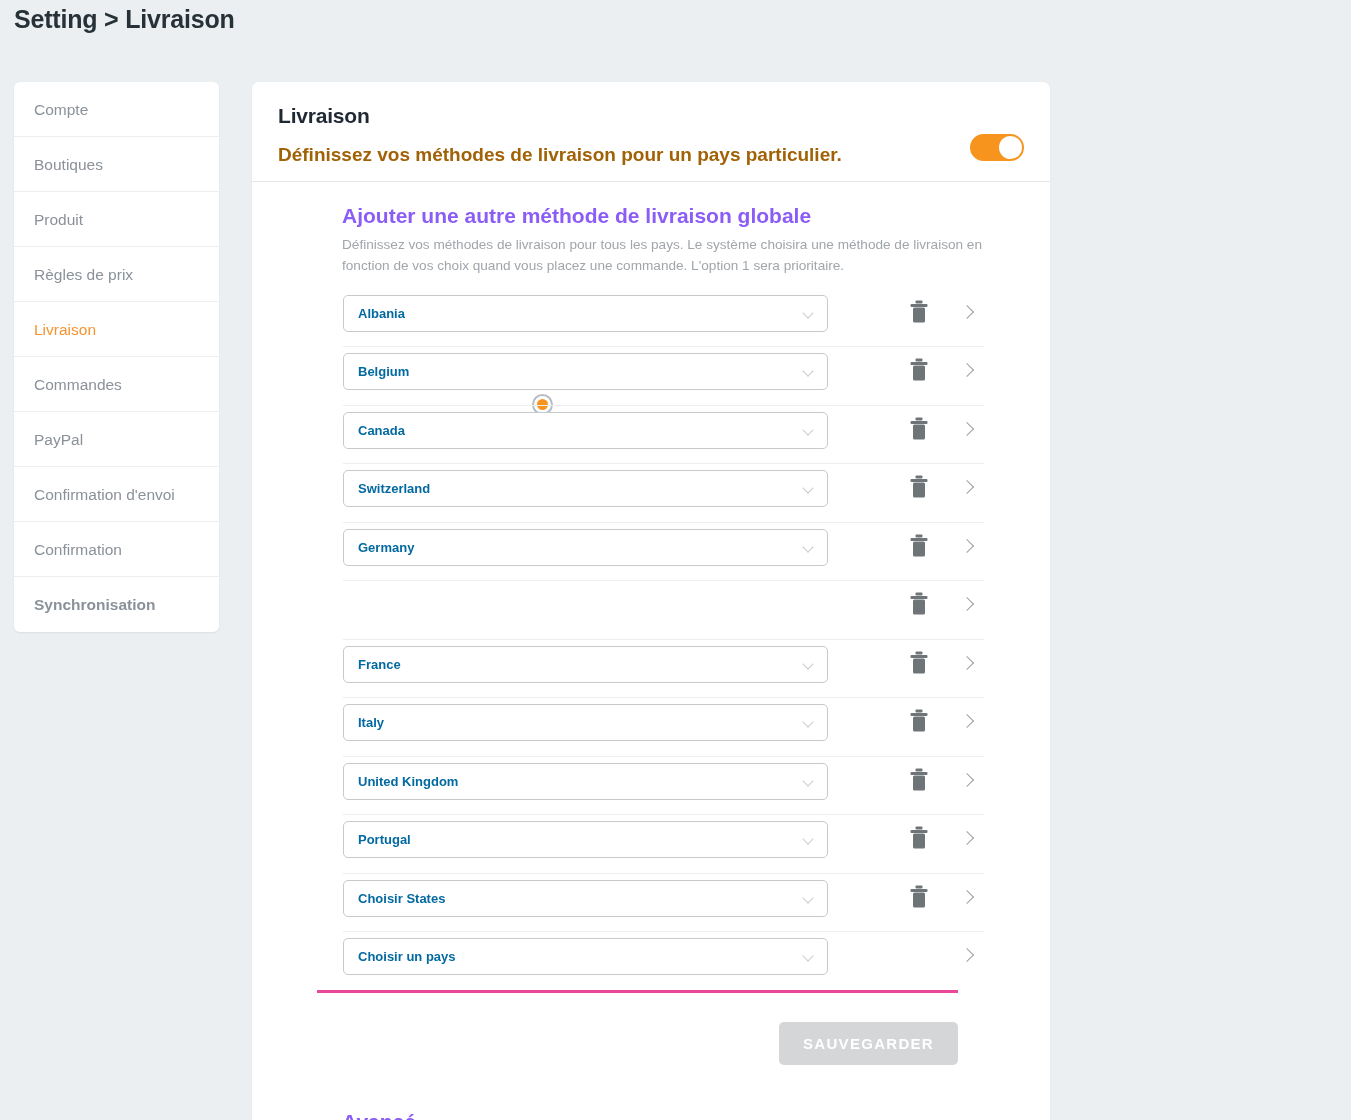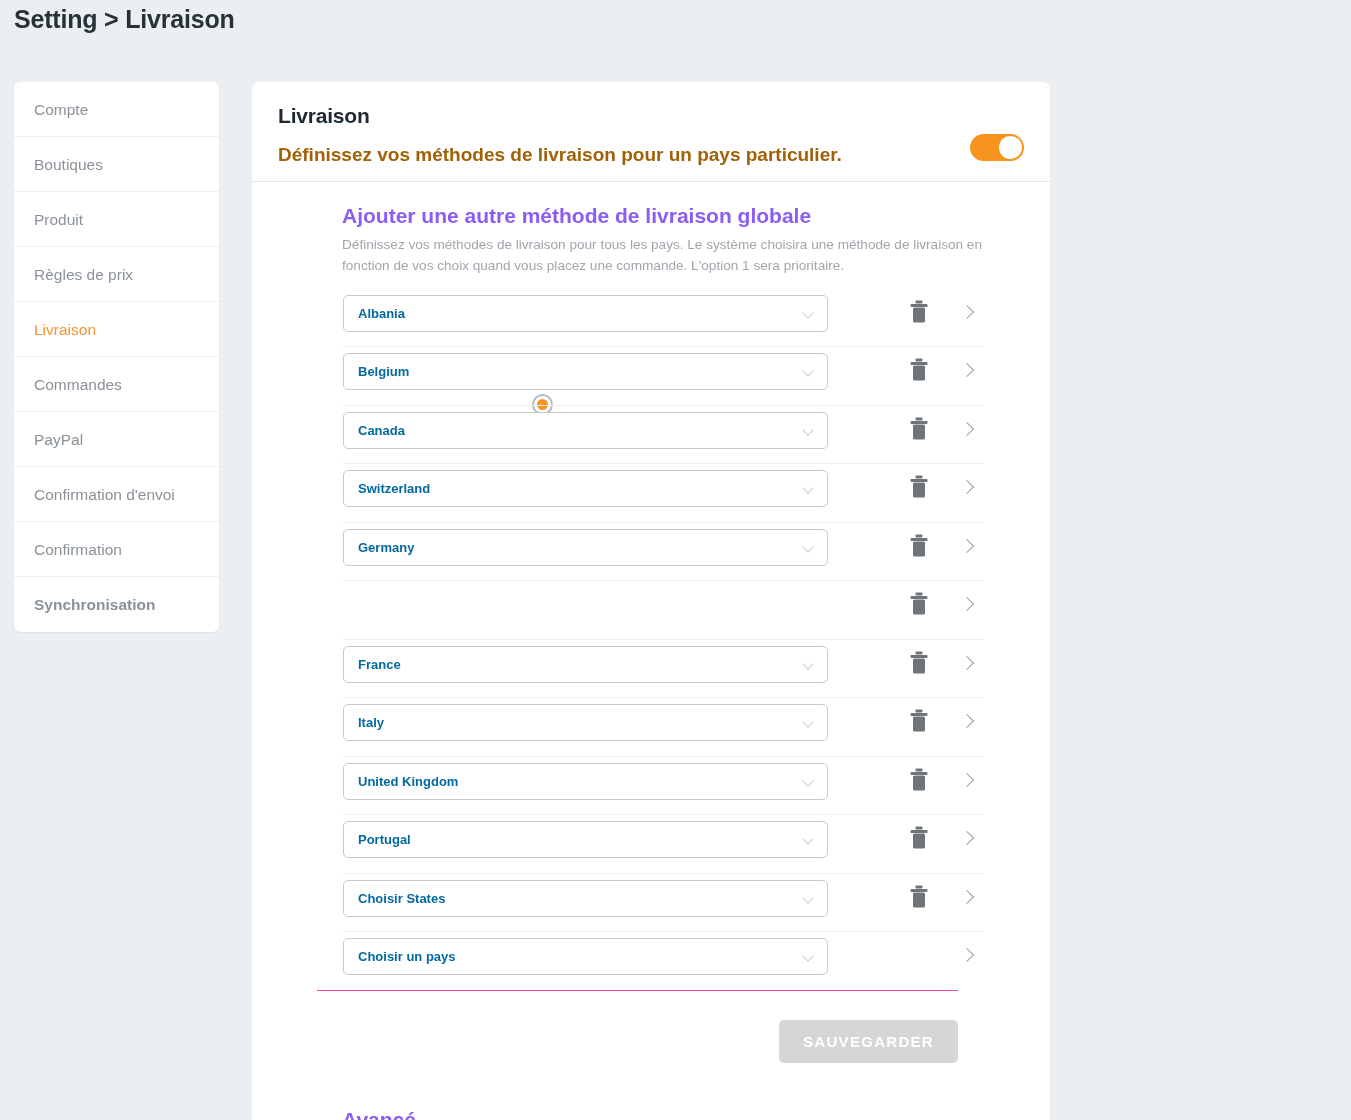--- a/index.html
+++ b/index.html
@@ -224,21 +224,21 @@
     border-right: 1.7px solid #9aa0a6;
     border-top: 1.7px solid #9aa0a6;
     transform: rotate(45deg);
   }
 
   
   .save-wrap {
     position: relative;
     width: 641px;
     margin-left: 65px;
-    border-top: 1px solid #ec4899;
+    border-top: 3px solid #ec4899;
     height: 93px;
   }
   .save-btn {
     position: absolute;
     right: 0;
     top: 29px;
     background: #d4d6d8;
     color: #ffffff;
     border: none;
     border-radius: 5px;

